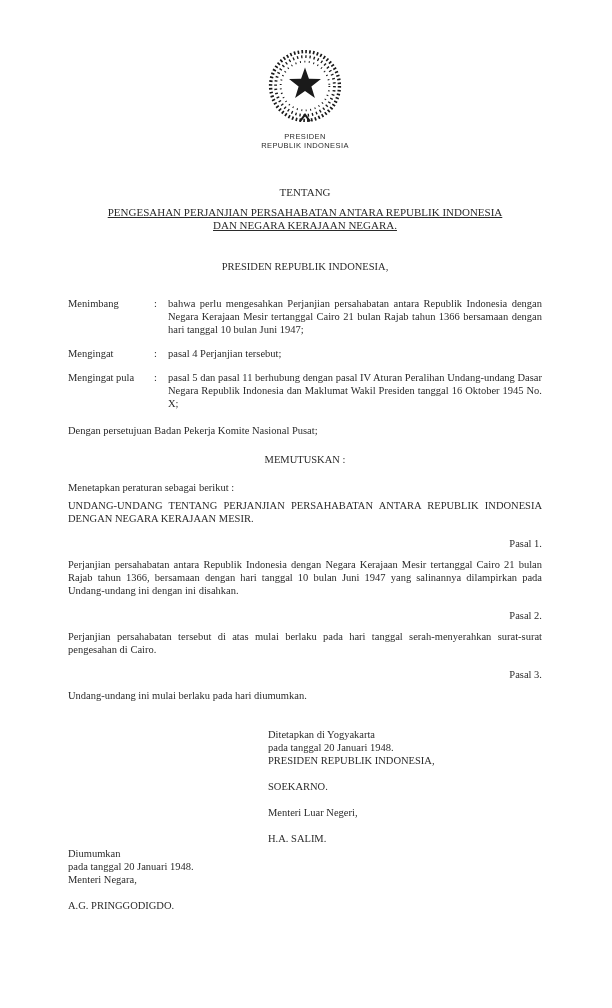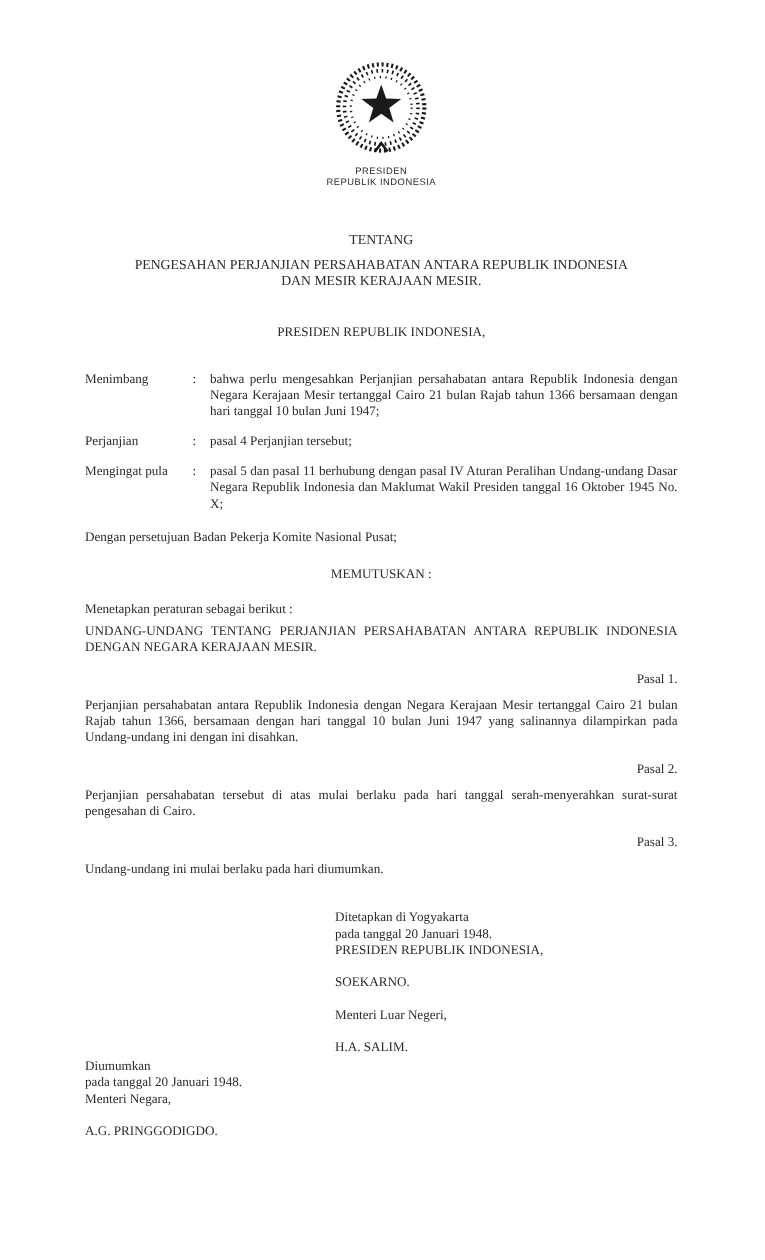--- a/index.html
+++ b/index.html
@@ -24,21 +24,21 @@
     font-size: 7.5px; line-height: 9px; letter-spacing: 0.4px; margin-top: 4px;
   }
   .lh-line2 {
     font-family: "Liberation Sans", sans-serif;
     font-size: 7.5px; line-height: 9px; letter-spacing: 0.4px;
   }
   
   .title-block { margin-top: 36px; text-align: center; font-size: 11px; }
   .title-line1 { letter-spacing: 0.2px; }
   .title-line2 { margin-top: 7px; }
-  .title-line34 { margin-top: 7px; line-height: 13px; }
+  .title-line34 { margin-top: 7px; line-height: 13px; text-decoration: underline; }
   .opening { margin-top: 28px; text-align: center; font-size: 10.5px; }
   
   .considerations { margin-top: 24px; }
   .cons-row { display: flex; margin-bottom: 11px; }
   .cons-label { width: 86px; flex: 0 0 86px; }
   .cons-sep { width: 14px; flex: 0 0 14px; }
   .cons-text { flex: 1 1 auto; text-align: justify; }
   .agreement { margin-top: 14px; }
   .memutuskan { margin-top: 16px; text-align: center; }
   .menetapkan { margin-top: 15px; }
@@ -68,34 +68,34 @@
       <polygon points="50,28 54.7,41.5 69,41.8 57.6,50.5 61.8,64.2 50,56 38.2,64.2 42.4,50.5 31,41.8 45.3,41.5" fill="#1a1a1a"></polygon>
     </svg>
     <div class="lh-line1">PRESIDEN</div>
     <div class="lh-line2">REPUBLIK INDONESIA</div>
   </div>
 
   <div class="title-block">
     <div class="title-line2">TENTANG</div>
     <div class="title-line34">
       <div>PENGESAHAN PERJANJIAN PERSAHABATAN ANTARA REPUBLIK INDONESIA</div>
-      <div>DAN MESIR KERAJAAN MESIR.</div>
+      <div>DAN NEGARA KERAJAAN NEGARA.</div>
     </div>
   </div>
 
   <div class="opening">PRESIDEN REPUBLIK INDONESIA,</div>
 
   <div class="considerations">
     <div class="cons-row">
       <span class="cons-label">Menimbang</span>
       <span class="cons-sep">:</span>
       <span class="cons-text">bahwa perlu mengesahkan Perjanjian persahabatan antara Republik Indonesia dengan Negara Kerajaan Mesir tertanggal Cairo 21 bulan Rajab tahun 1366 bersamaan dengan hari tanggal 10 bulan Juni 1947;</span>
     </div>
     <div class="cons-row">
-      <span class="cons-label">Perjanjian</span>
+      <span class="cons-label">Mengingat</span>
       <span class="cons-sep">:</span>
       <span class="cons-text">pasal 4 Perjanjian tersebut;</span>
     </div>
     <div class="cons-row">
       <span class="cons-label">Mengingat pula</span>
       <span class="cons-sep">:</span>
       <span class="cons-text">pasal 5 dan pasal 11 berhubung dengan pasal IV Aturan Peralihan Undang-undang Dasar Negara Republik Indonesia dan Maklumat Wakil Presiden tanggal 16 Oktober 1945 No. X;</span>
     </div>
   </div>
 

